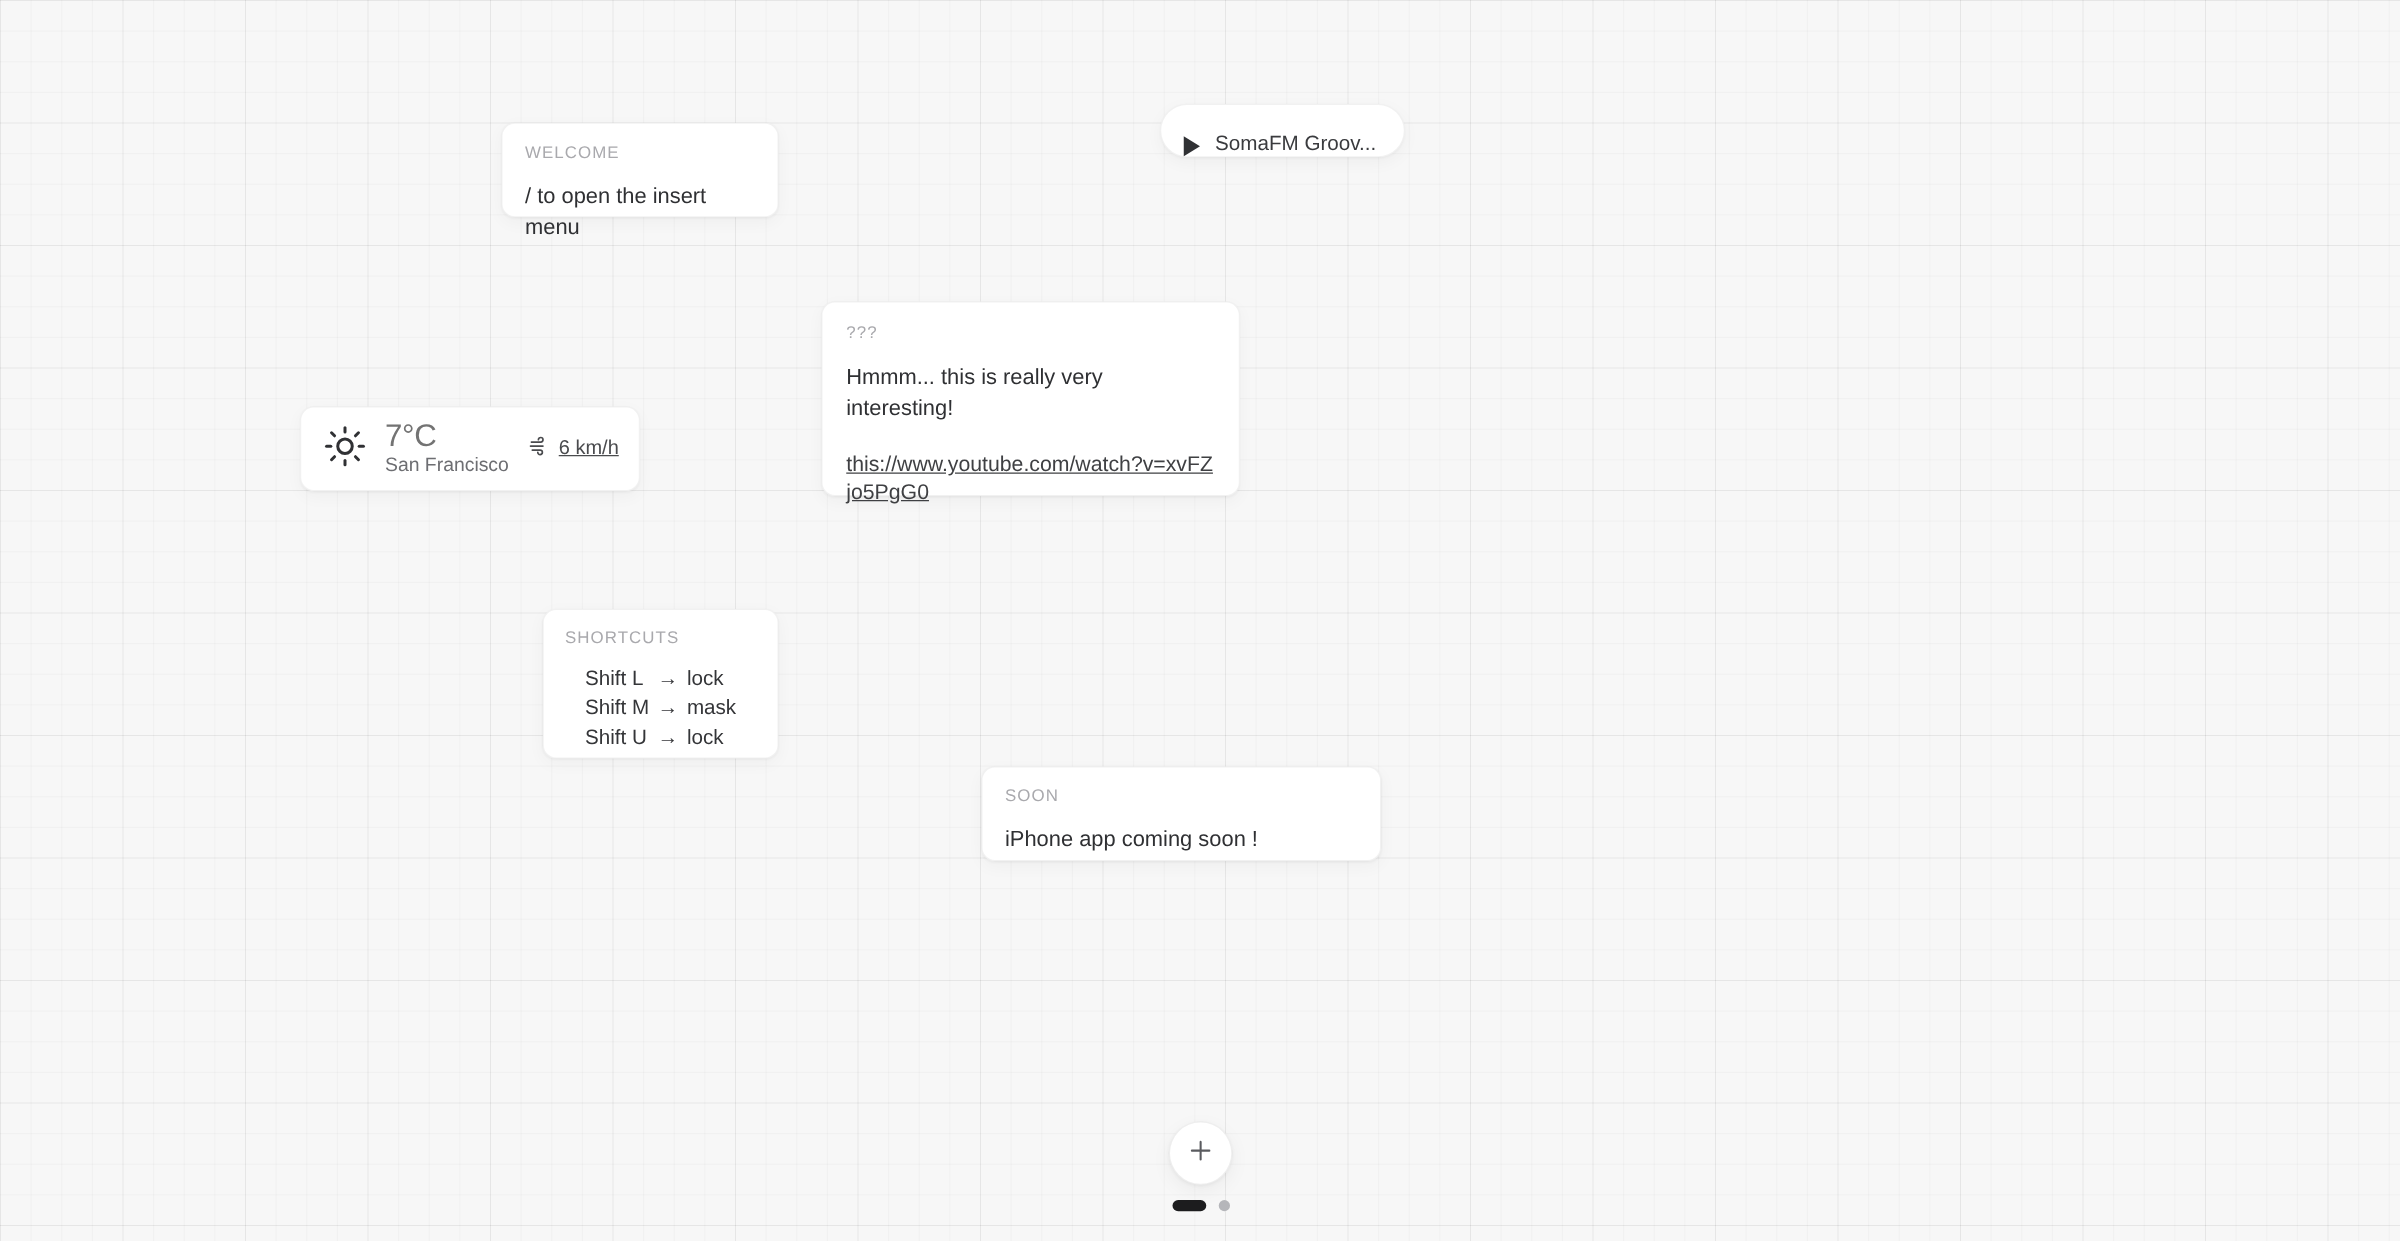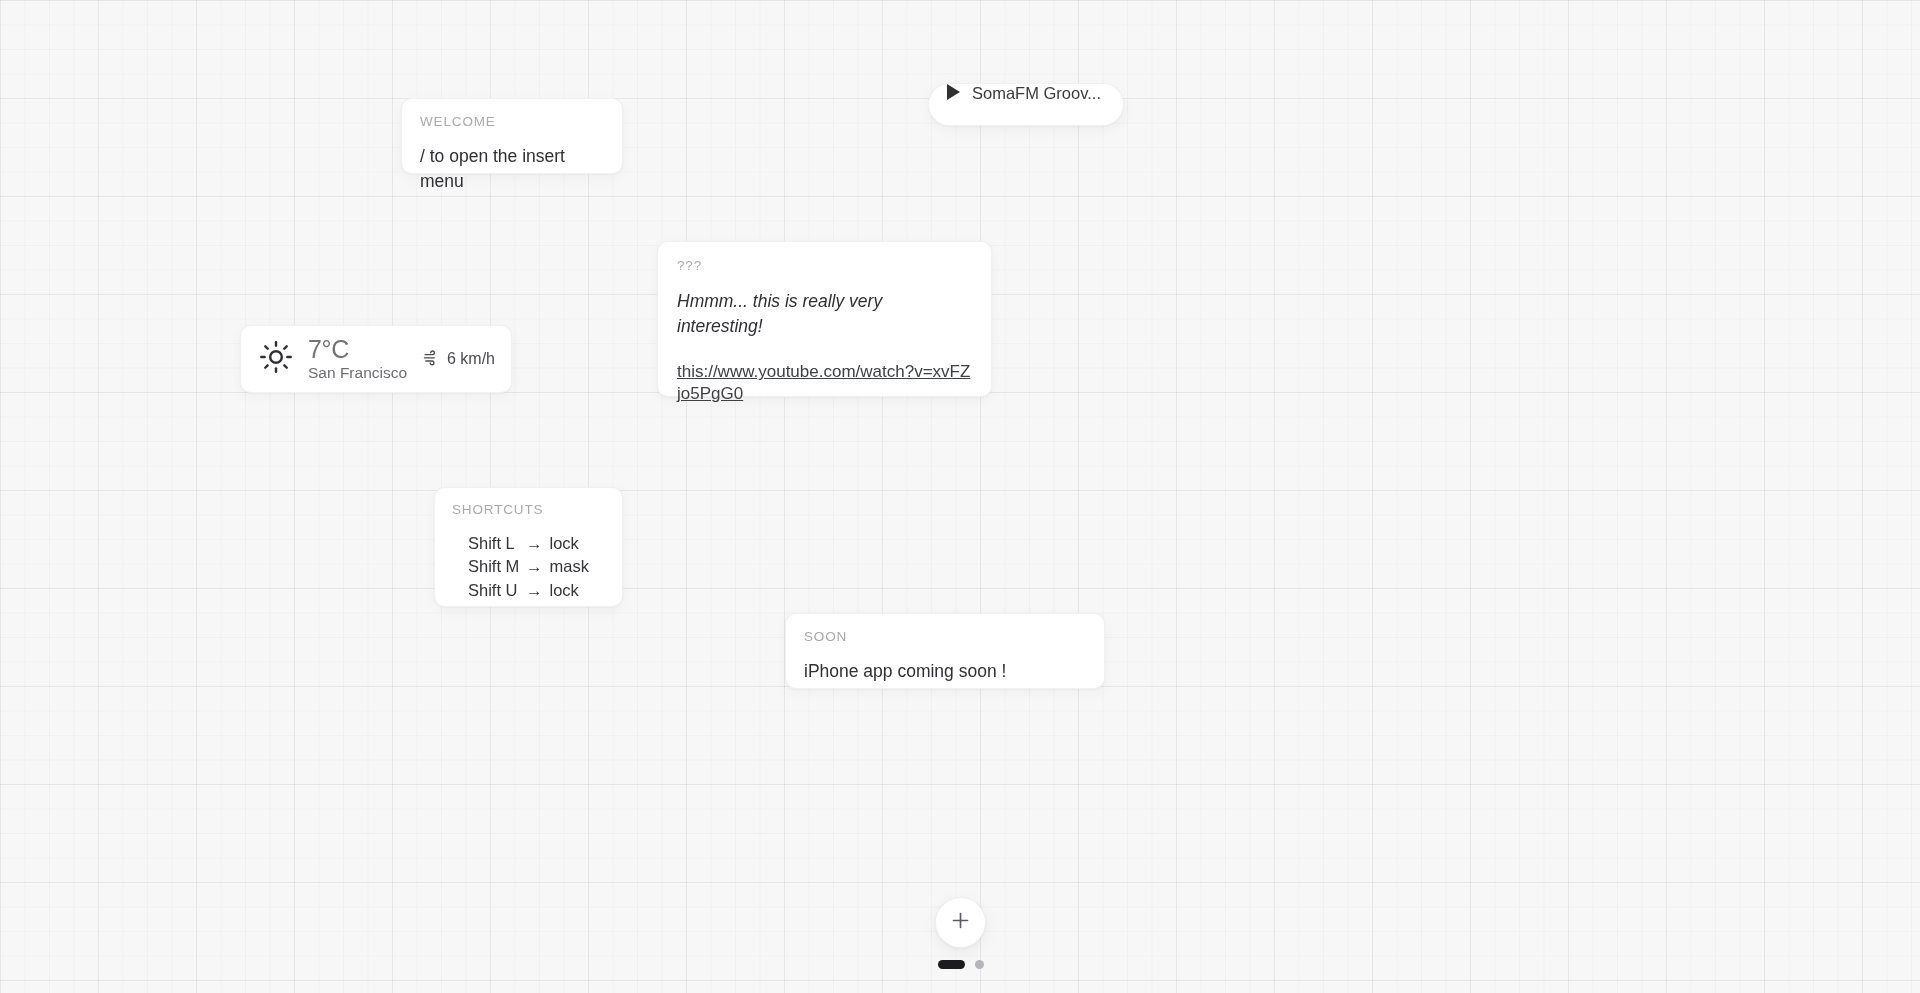--- a/index.html
+++ b/index.html
@@ -61,21 +61,21 @@
   #welcome-card .card-body { margin-top: 15px; }
 
   
   #media-pill {
     position: absolute;
     left: 928px;
     top: 83px;
     height: 43px;
     padding: 0 22px 0 18px;
     display: flex;
-    align-items: flex-start;
+    align-items: flex-end;
     gap: 12px;
     background: #ffffff;
     border: 1px solid rgba(0,0,0,0.055);
     border-radius: 22px;
     box-shadow: 0 1px 2px rgba(0,0,0,0.035), 0 4px 14px rgba(0,0,0,0.04);
     box-sizing: border-box;
     cursor: pointer;
   }
   #media-pill .media-title {
     font-size: 16.5px;
@@ -91,21 +91,21 @@
   }
 
   
   #note-card {
     left: 657px;
     top: 241px;
     width: 335px;
     height: 156px;
     padding: 17px 19px;
   }
-  #note-card .note-text { margin-top: 16px; font-style: italic; }
+  #note-card .note-text { margin-top: 16px; }
   #note-card .note-link {
     display: block;
     margin-top: 22px;
     font-size: 17px;
     color: #3f4043;
     text-decoration: underline;
     line-height: 1.3;
     word-break: break-all;
     cursor: pointer;
   }
@@ -134,20 +134,21 @@
     color: #6d6e72;
     margin-top: 2px;
   }
   .wind-wrap {
     flex: 0 0 auto;
     display: flex;
     align-items: center;
     gap: 7px;
     font-size: 16px;
     color: #4a4b4e;
+    text-decoration: underline;
   }
 
   
   #shortcuts-card {
     left: 434px;
     top: 487px;
     width: 189px;
     height: 120px;
     padding: 15px 0 0 17px;
   }

